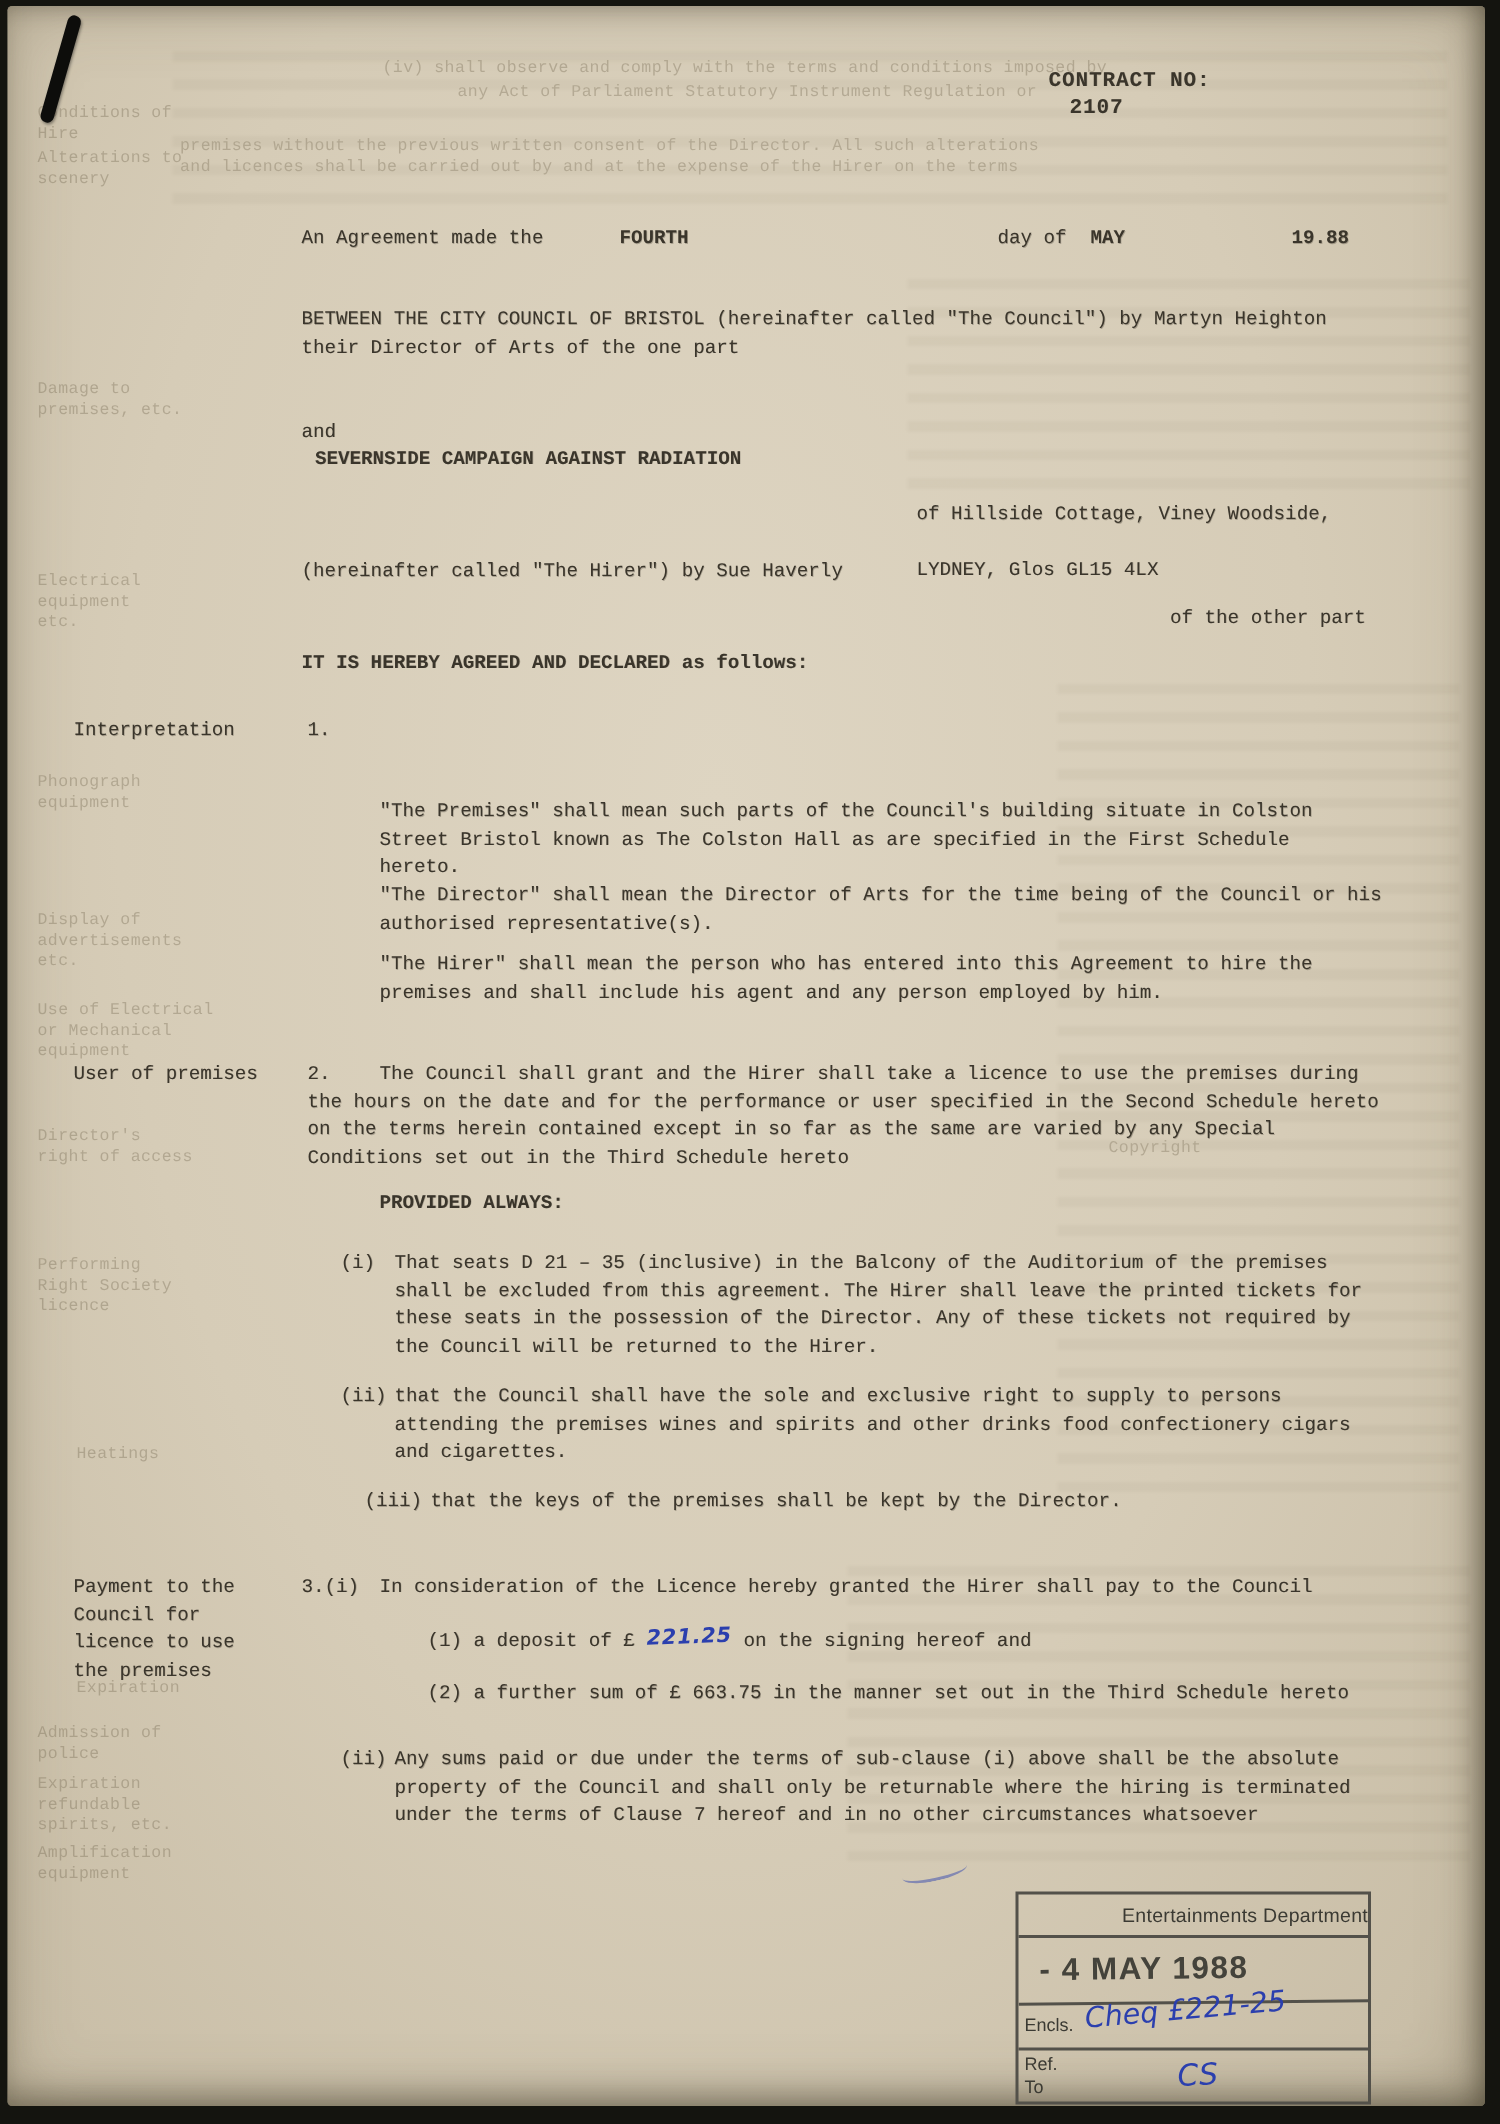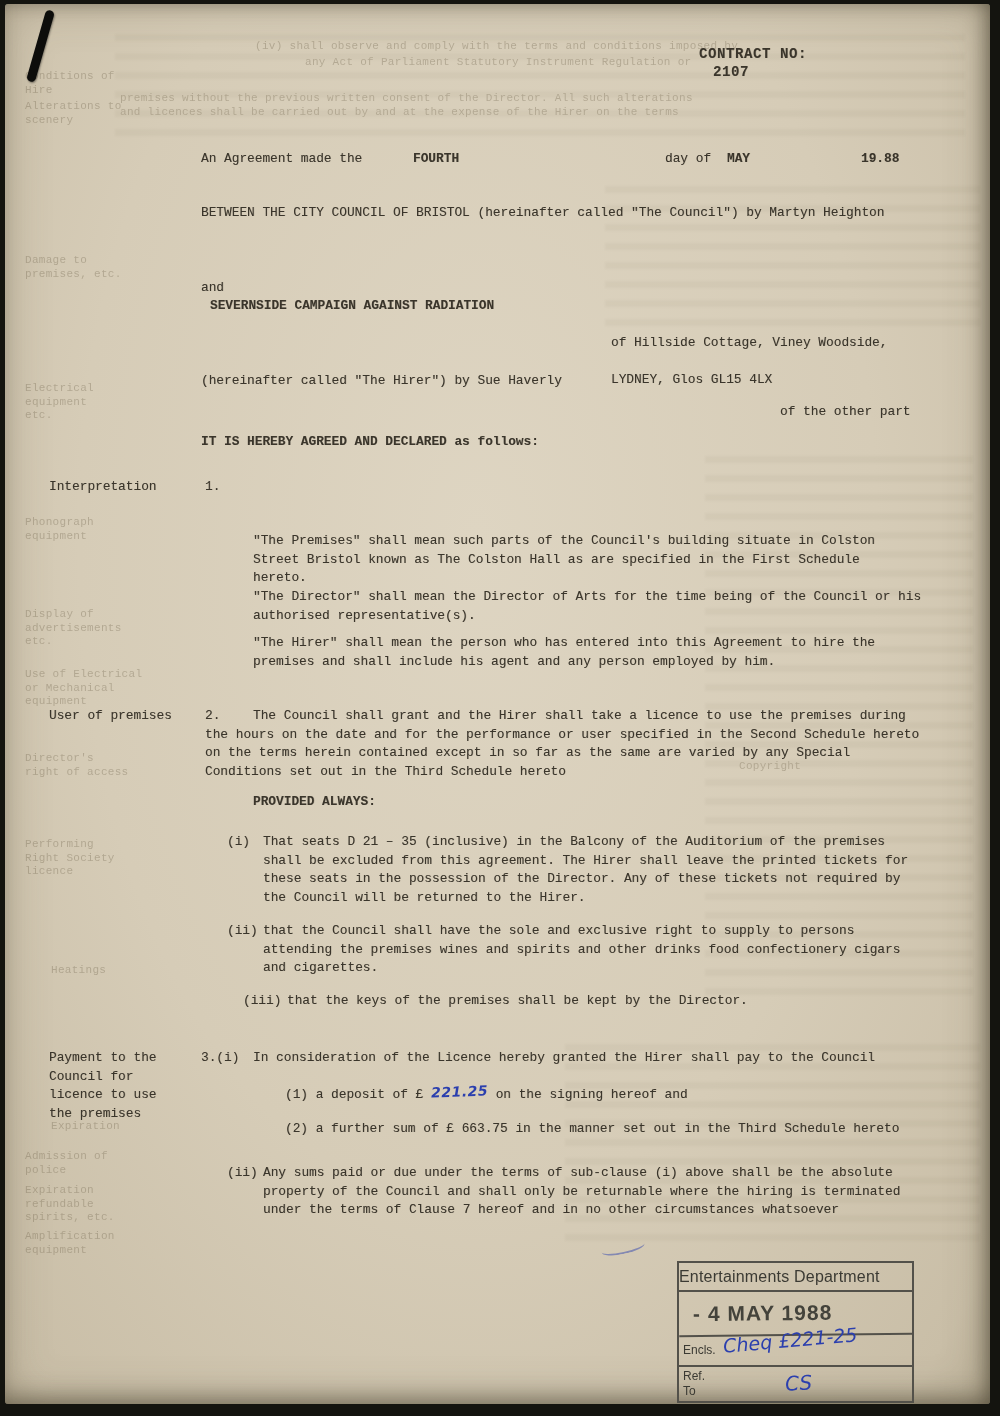--- a/index.html
+++ b/index.html
@@ -28,21 +28,21 @@
   .hand{font-family:"DejaVu Sans",sans-serif;font-style:italic;color:#2b3fae;}
   #deposit-hand{display:inline-block;font-weight:bold;font-size:14px;transform:translateY(-1.5px) rotate(-2deg);
                 text-shadow:none;letter-spacing:.5px;}
   #blue-scribble{position:absolute;left:596px;top:1238px;width:44px;height:10px;
                  border-bottom:2.5px solid rgba(52,72,176,.5);transform:rotate(-12deg);border-radius:50%;}
   
   #stamp{position:absolute;left:672px;top:1257px;width:233px;height:138px;border:2px solid #53514a;
          display:flex;flex-direction:column;color:#3b3a33;font-family:"Liberation Sans",sans-serif;}
   #stamp .row{border-bottom:2px solid #53514a;position:relative;}
   #stamp .row:last-child{border-bottom:none;}
-  #stamp-title{height:27px;line-height:27px;text-align:left;font-size:16px;letter-spacing:.2px;}
+  #stamp-title{height:27px;line-height:27px;text-align:right;font-size:13px;letter-spacing:.2px;}
   #stamp-date{height:42px;line-height:42px;padding-left:14px;font-size:21px;font-weight:bold;
               letter-spacing:1px;transform:rotate(-.6deg);color:#44433b;}
   #stamp-encls{height:29px;font-size:12px;}
   #stamp-encls .small-lbl{position:absolute;left:4px;top:7px;}
   #encls-hand{position:absolute;left:44px;top:-7px;font-size:19px;transform:rotate(-5deg);white-space:nowrap;}
   #stamp-ref{flex:1;font-size:12px;}
   #stamp-ref .small-lbl{position:absolute;left:4px;}
   #ref-hand{position:absolute;left:106px;top:4px;font-size:20px;transform:rotate(-3deg);}
 </style>
 </head>
@@ -123,20 +123,21 @@
     <div style="position:absolute;left:0;top:146px;width:100%;height:20px;">
       <span class="typed" style="left:196px;top:0;">An Agreement made the</span>
       <span class="typed b" style="left:408px;top:0;">FOURTH</span>
       <span class="typed" style="left:660px;top:0;">day of</span>
       <span class="typed b" style="left:722px;top:0;">MAY</span>
       <span class="typed b" style="left:856px;top:0;">19.88</span>
     </div>
 
     <div class="typed para" style="left:196px;top:200px;width:735px;">
       <div>BETWEEN THE CITY COUNCIL OF BRISTOL (hereinafter called "The Council") by Martyn Heighton</div>
+      <div>their Director of Arts of the one part</div>
     </div>
 
     <div class="typed" style="left:196px;top:256px;">
       <span>and</span>
       <span class="b" style="margin-left:9px;">SEVERNSIDE CAMPAIGN AGAINST RADIATION</span>
     </div>
 
     <div class="typed" style="left:606px;top:311px;">
       <div>of Hillside Cottage, Viney Woodside,</div>
       <div>LYDNEY, Glos GL15 4LX</div>

